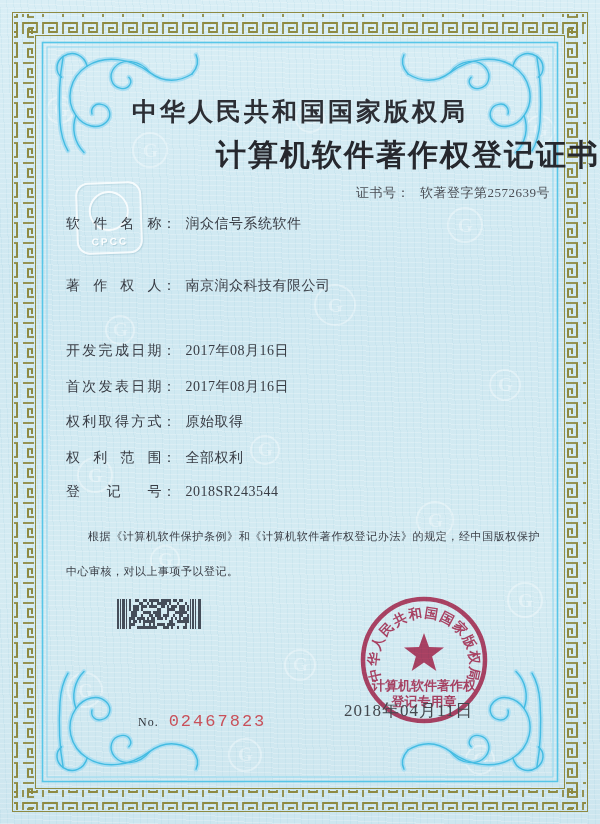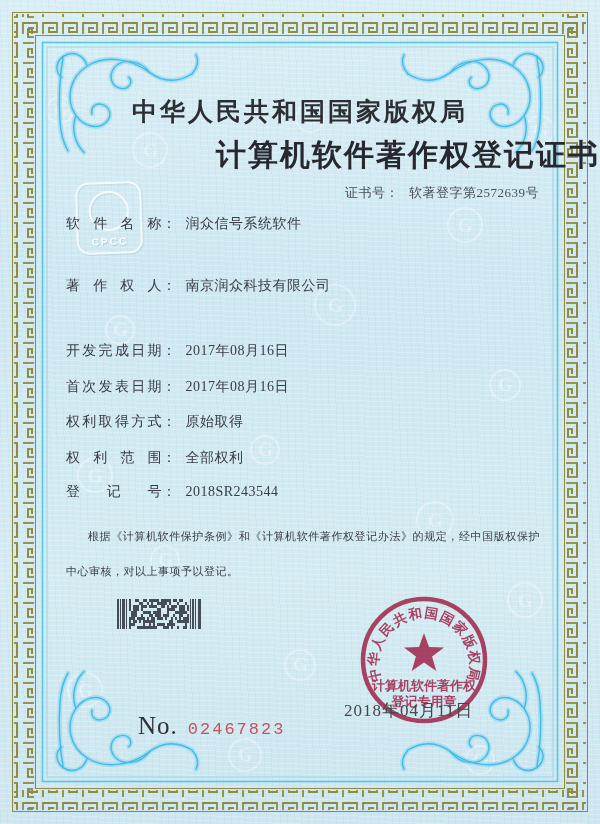--- a/index.html
+++ b/index.html
@@ -40,21 +40,21 @@
 
   .authority{
     position:absolute;left:0;right:0;top:95px;text-align:center;
     font-size:25px;font-weight:700;letter-spacing:3px;color:#2c2e34;
   }
   .cert-title{
     position:absolute;left:0;right:0;top:135px;text-align:right;
     font-size:30px;font-weight:700;letter-spacing:2px;color:#26282e;
   }
   .certno{
-    position:absolute;left:345px;top:184px;font-size:13px;color:#4a4e55;letter-spacing:.5px;
+    position:absolute;left:356px;top:184px;font-size:13px;color:#4a4e55;letter-spacing:.5px;
   }
   .certno .cv{margin-left:10px;}
 
   .frow{position:absolute;left:66px;font-size:14px;color:#383c44;letter-spacing:.5px;line-height:23px;}
   .lbl{display:inline-block;width:96px;text-align:justify;text-align-last:justify;white-space:nowrap;vertical-align:top;}
   .colon{vertical-align:top;}
   .val{margin-left:9px;vertical-align:top;display:inline-block;}
   .val2{display:block;}
 
   .statement{
@@ -65,21 +65,21 @@
 
   .barcode{position:absolute;left:117px;top:599px;width:84px;height:30px;}
 
   .seal{position:absolute;left:352px;top:588px;width:144px;height:144px;mix-blend-mode:multiply;opacity:.92;}
   .seal text{font-family:"Liberation Serif","DejaVu Serif",serif;}
 
   .issue-date{
     position:absolute;left:344px;top:699px;font-size:17px;letter-spacing:1px;color:#43484e;z-index:5;
   }
   .serial{position:absolute;left:138px;top:712px;z-index:5;}
-  .serial .no{font-size:25px;color:#2e3238;letter-spacing:1px;}
+  .serial .no{font-size:12px;color:#2e3238;letter-spacing:1px;}
   .serial .num{font-size:17px;letter-spacing:2px;margin-left:10px;font-family:"Liberation Mono","DejaVu Sans Mono",monospace;text-align:right;}
 </style>
 </head>
 <body>
 
 <div class="page">
 
   <svg class="deco" width="600" height="824" viewBox="0 0 600 824">
     <defs>
       <pattern id="gkh" width="20" height="20" patternUnits="userSpaceOnUse">

